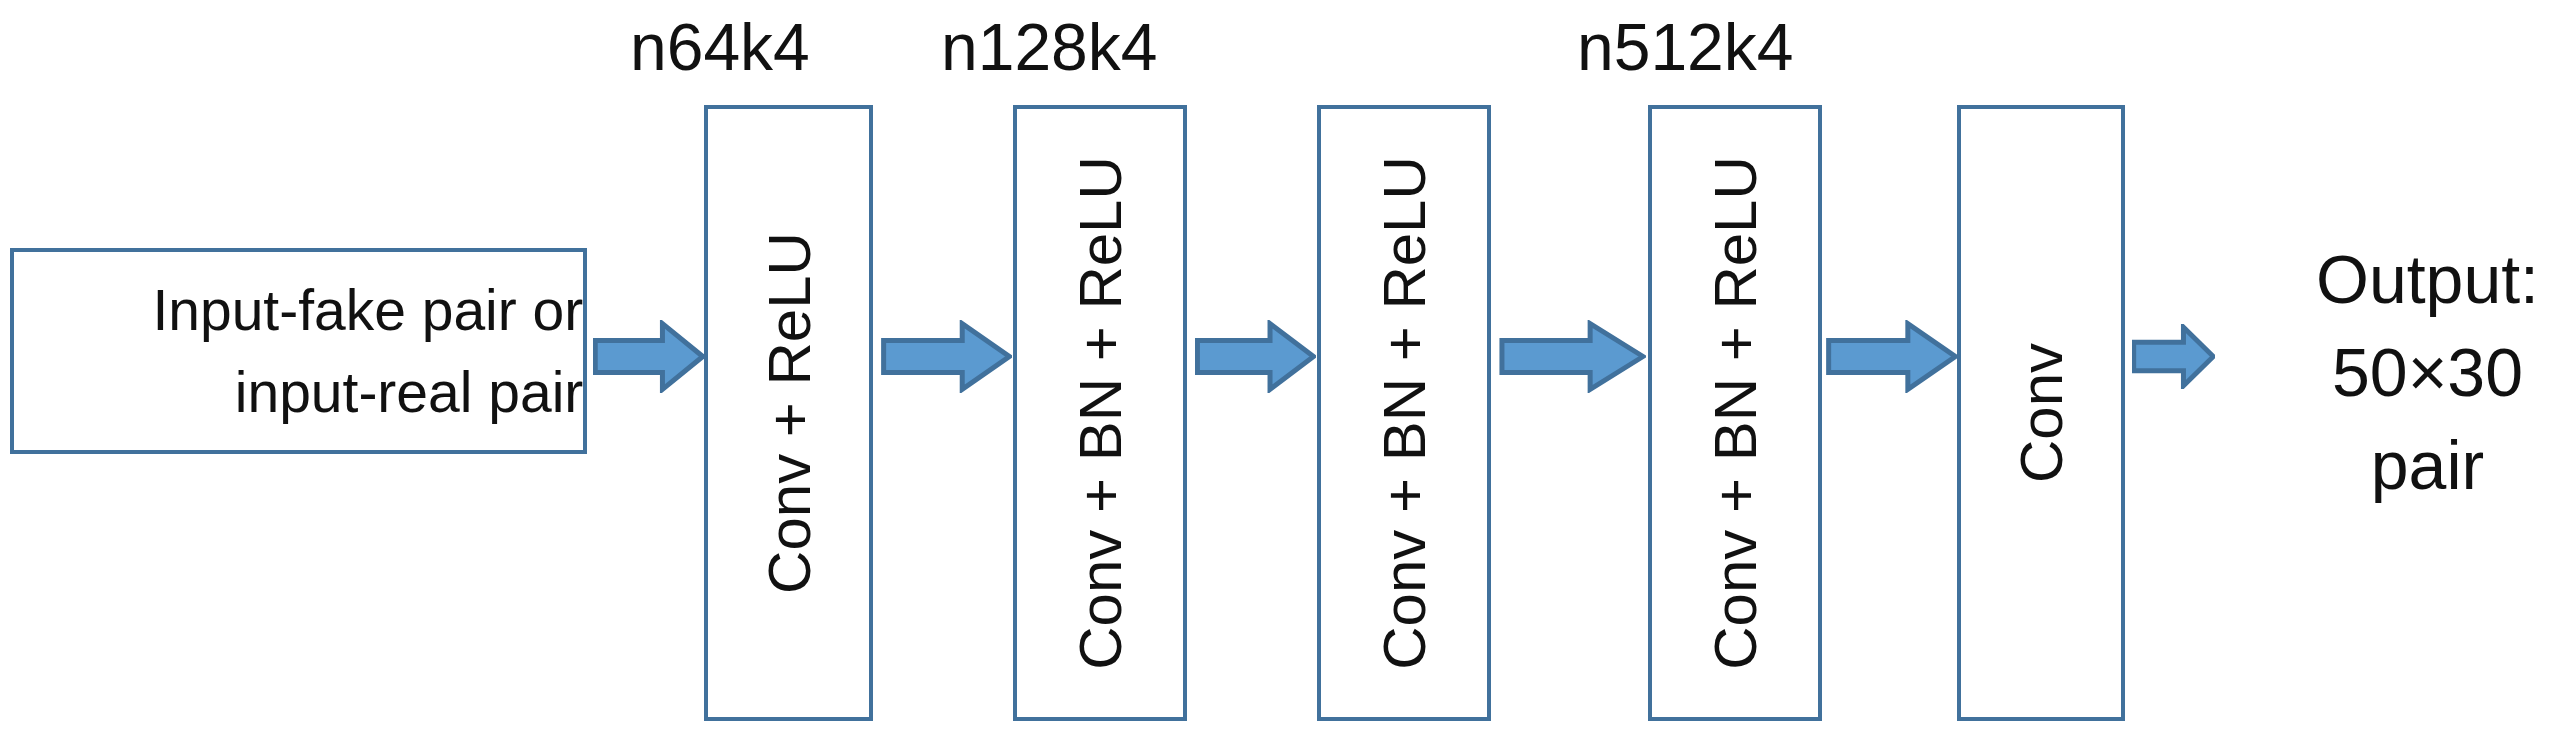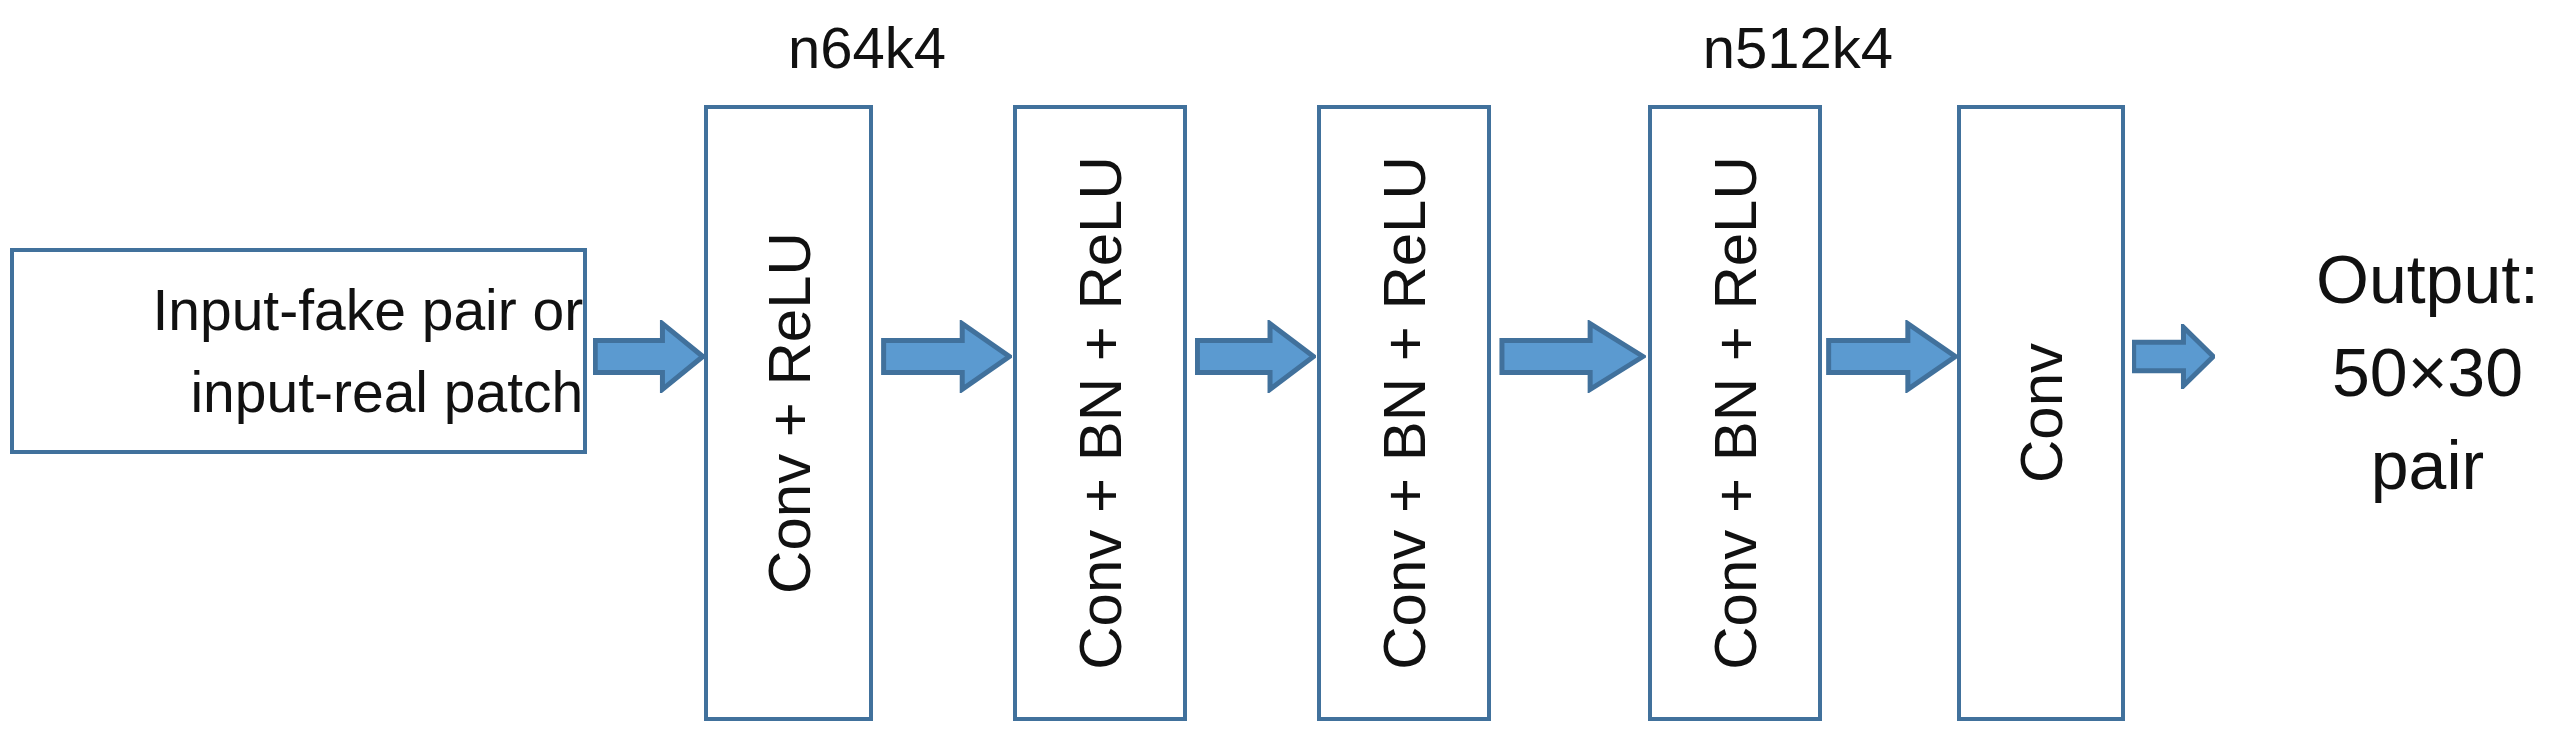--- a/index.html
+++ b/index.html
@@ -42,21 +42,21 @@
   .b4{left:1648px;width:174px;}
   .b5{left:1957px;width:168px;}
   .vtext{
     position:absolute;top:50%;left:50%;
     transform:translate(-50%,-50%) rotate(-90deg);
     white-space:nowrap;
     font-size:60px;
   }
   .top-label{
     position:absolute;top:8px;height:79px;line-height:79px;
-    text-align:right;font-size:58px;white-space:nowrap;
+    text-align:left;font-size:66px;white-space:nowrap;
   }
   .l1{left:630px;width:316px;}
   .l2{left:941px;width:316px;}
   .l3{left:1246px;width:316px;}
   .l4{left:1577px;width:316px;}
   .l5{left:1882px;width:316px;}
   .arrow{position:absolute;display:block;}
   .arrow polygon{
     fill:var(--arrow-fill);
     stroke:var(--arrow-stroke);
@@ -75,24 +75,25 @@
     text-align:center;font-size:68px;line-height:93px;white-space:nowrap;
   }
 </style>
 </head>
 <body>
 
 <div class="canvas">
 
   <div class="io-box">
     <div class="io-line">Input-fake pair or</div>
-    <div class="io-line">input-real patch</div>
+    <div class="io-line">input-real pair</div>
   </div>
 
   <div class="top-label l1">n64k4</div>
+  <div class="top-label l2">n128k4</div>
   <div class="top-label l4">n512k4</div>
 
   <div class="conv-box b1">
     <span class="vtext">Conv + ReLU</span>
   </div>
   <div class="conv-box b2">
     <span class="vtext">Conv + BN + ReLU</span>
   </div>
   <div class="conv-box b3">
     <span class="vtext">Conv + BN + ReLU</span>

